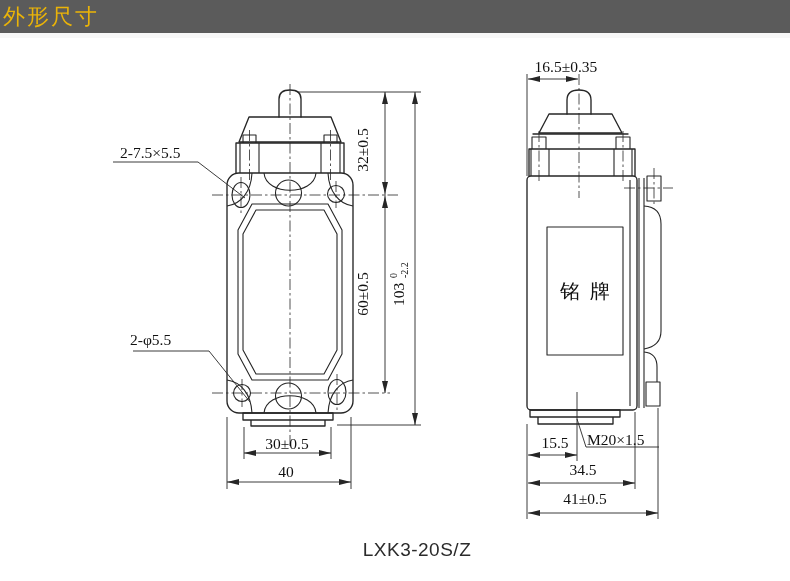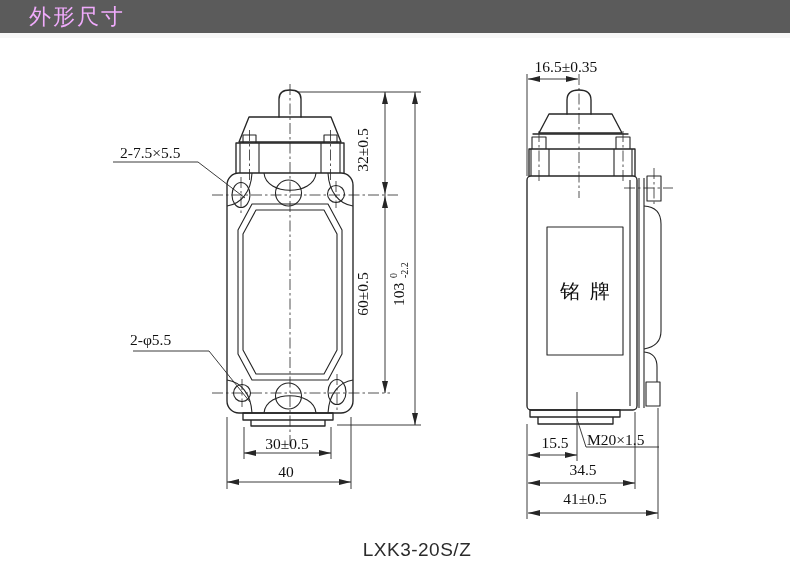--- a/index.html
+++ b/index.html
@@ -1,20 +1,20 @@
 <!DOCTYPE html>
 <html><head>
 <meta charset="utf-8">
 <style>
   html,body{margin:0;padding:0;background:#ffffff;}
   #page{position:relative;width:790px;height:581px;background:#ffffff;overflow:hidden;
         font-family:"Liberation Sans",sans-serif;}
   #topbar{position:absolute;left:0;top:0;width:790px;height:33px;background:#5b5b5b;}
-  #topbar .title{display:inline-block;padding-left:29px;line-height:33px;font-size:22px;
-        color:#f0abfc;letter-spacing:2px;}
+  #topbar .title{display:inline-block;padding-left:3px;line-height:33px;font-size:22px;
+        color:#eab308;letter-spacing:2px;}
   #substrip{position:absolute;left:0;top:33px;width:790px;height:5px;background:#f7f7f7;}
   svg{position:absolute;left:0;top:0;}
   .ol{fill:none;stroke:#262626;stroke-width:1.35;stroke-linejoin:round;stroke-linecap:round;}
   .ol2{fill:none;stroke:#262626;stroke-width:1.1;stroke-linejoin:round;}
   .thin{fill:none;stroke:#262626;stroke-width:0.9;}
   .cl{fill:none;stroke:#262626;stroke-width:0.8;stroke-dasharray:11 3 2.5 3;}
   .arr{fill:#262626;stroke:none;}
   .dim{font-family:"Liberation Serif","DejaVu Serif",serif;font-size:15.5px;fill:#111111;}
   .dimsmall{font-family:"Liberation Serif","DejaVu Serif",serif;font-size:10px;fill:#111111;}
   .cjk{font-family:"DejaVu Sans","Liberation Sans",sans-serif;font-size:20px;fill:#111111;letter-spacing:10px;}

